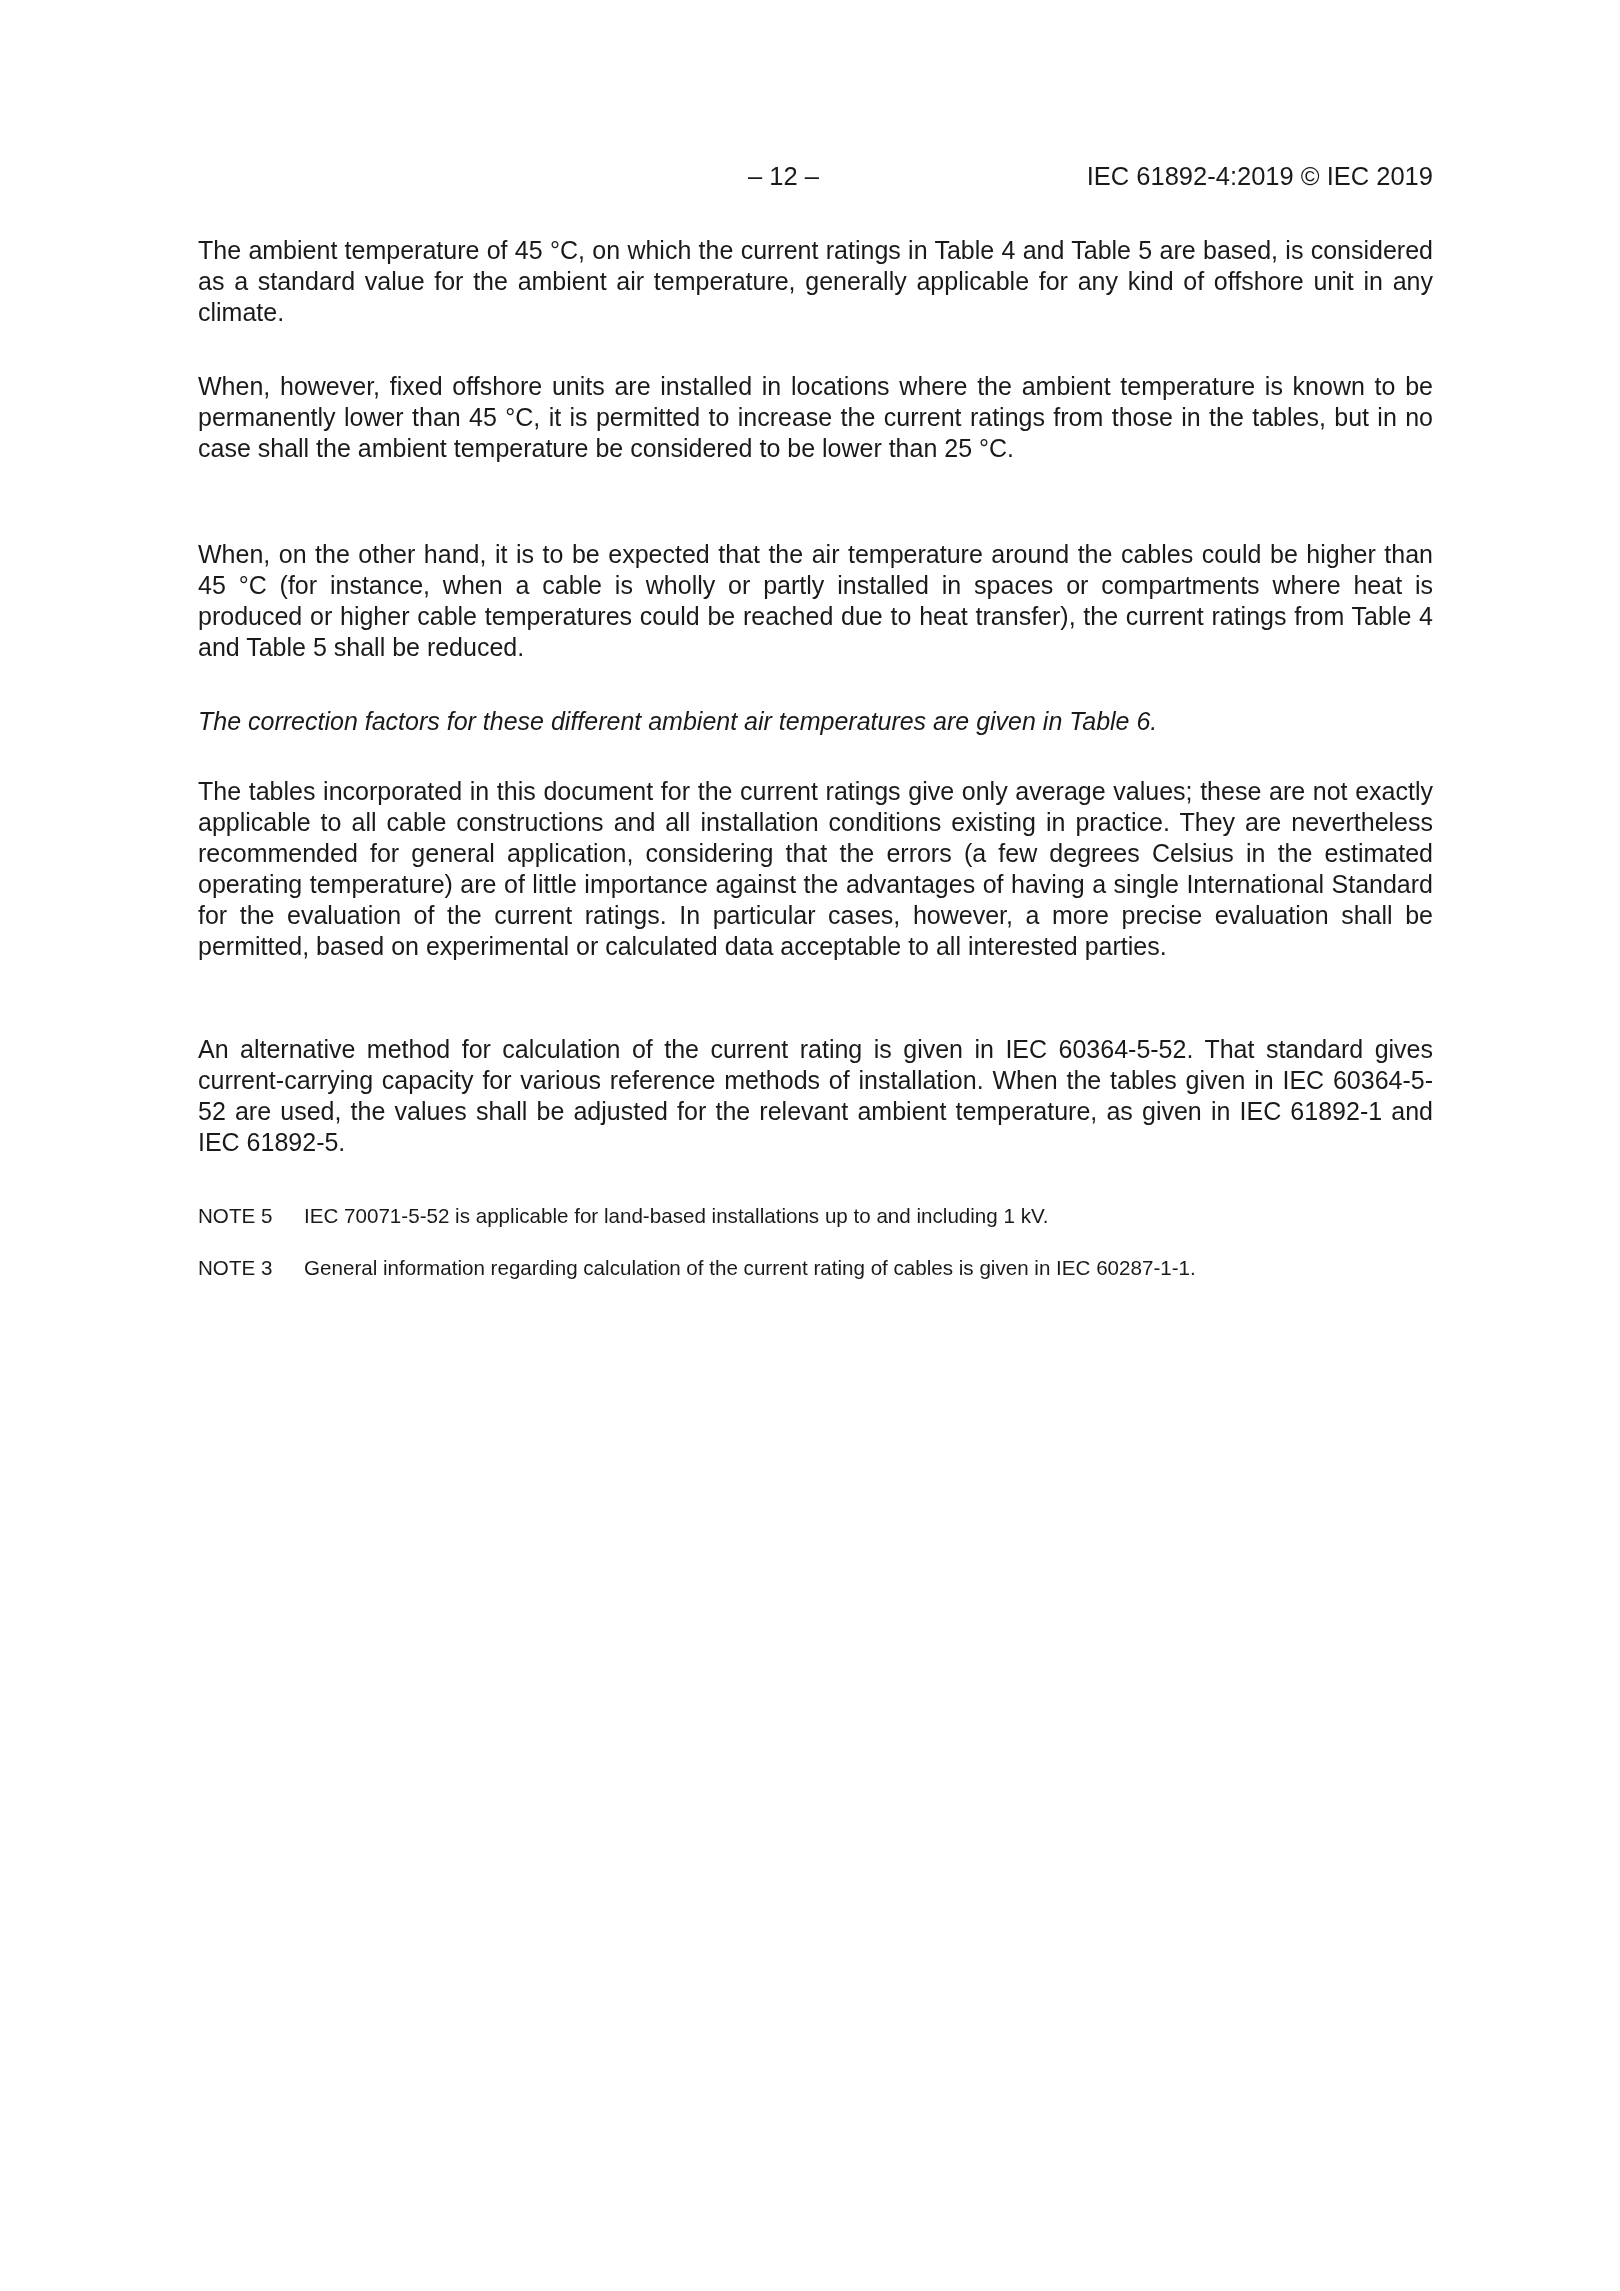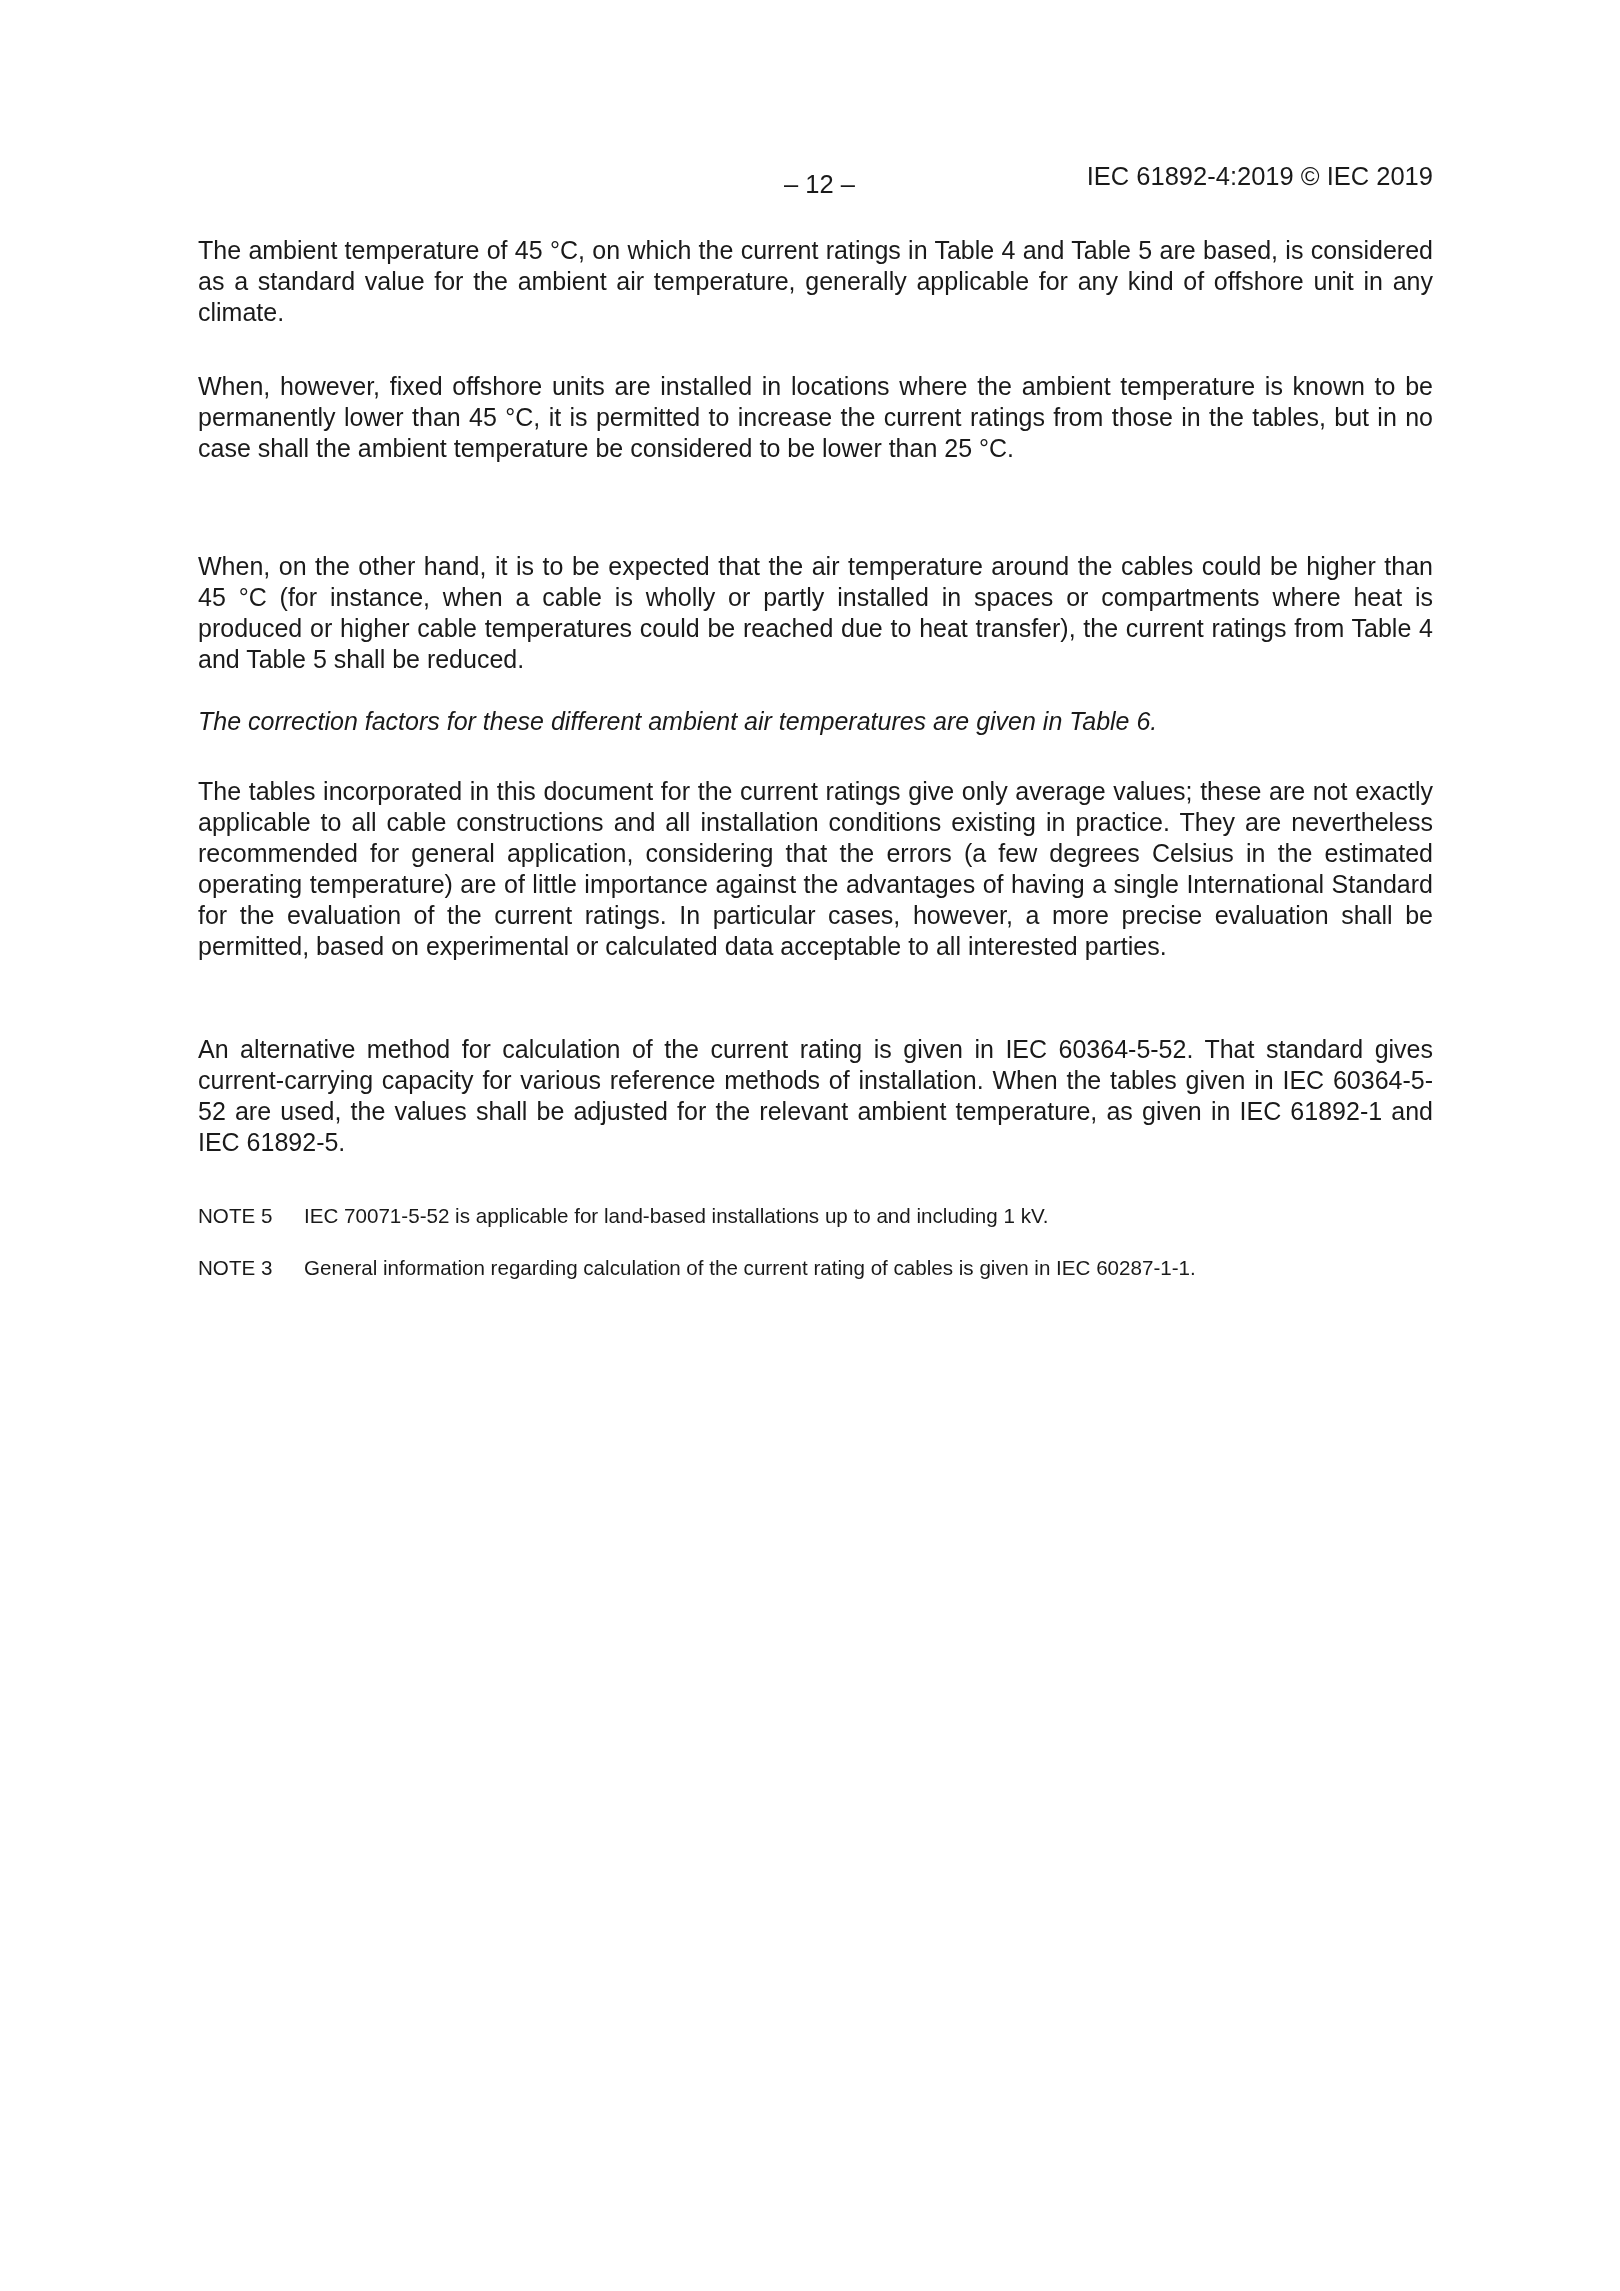--- a/index.html
+++ b/index.html
@@ -25,24 +25,23 @@
       position: absolute;
       top: 160px;
       left: 0;
       width: 1235px;
       height: 33px;
       font-size: 25.5px;
       line-height: 33px;
     }
     .page-number {
       position: absolute;
-      left: 586px;
+      left: 550px;
       top: 0;
       white-space: nowrap;
-      margin-top: 8px;
     }
     .doc-ref {
       position: absolute;
       right: 0;
       top: 0;
       white-space: nowrap;
     }
     .body-text {
       position: absolute;
       left: 0;
@@ -51,21 +50,21 @@
       line-height: 31px;
       text-align: justify;
       margin: 0;
     }
     .body-text.last-left {
       text-align: justify;
       text-align-last: left;
     }
     .p1 { top: 235px; }
     .p2 { top: 371px; }
-    .p3 { top: 539px; margin-top: 12px; }
+    .p3 { top: 539px; }
     .p4 { top: 706px; font-style: italic; }
     .p5 { top: 776px; }
     .p6 { top: 1034px; }
     .note {
       position: absolute;
       left: 0;
       width: 1235px;
       font-size: 20.6px;
       line-height: 27.4px;
       white-space: nowrap;

